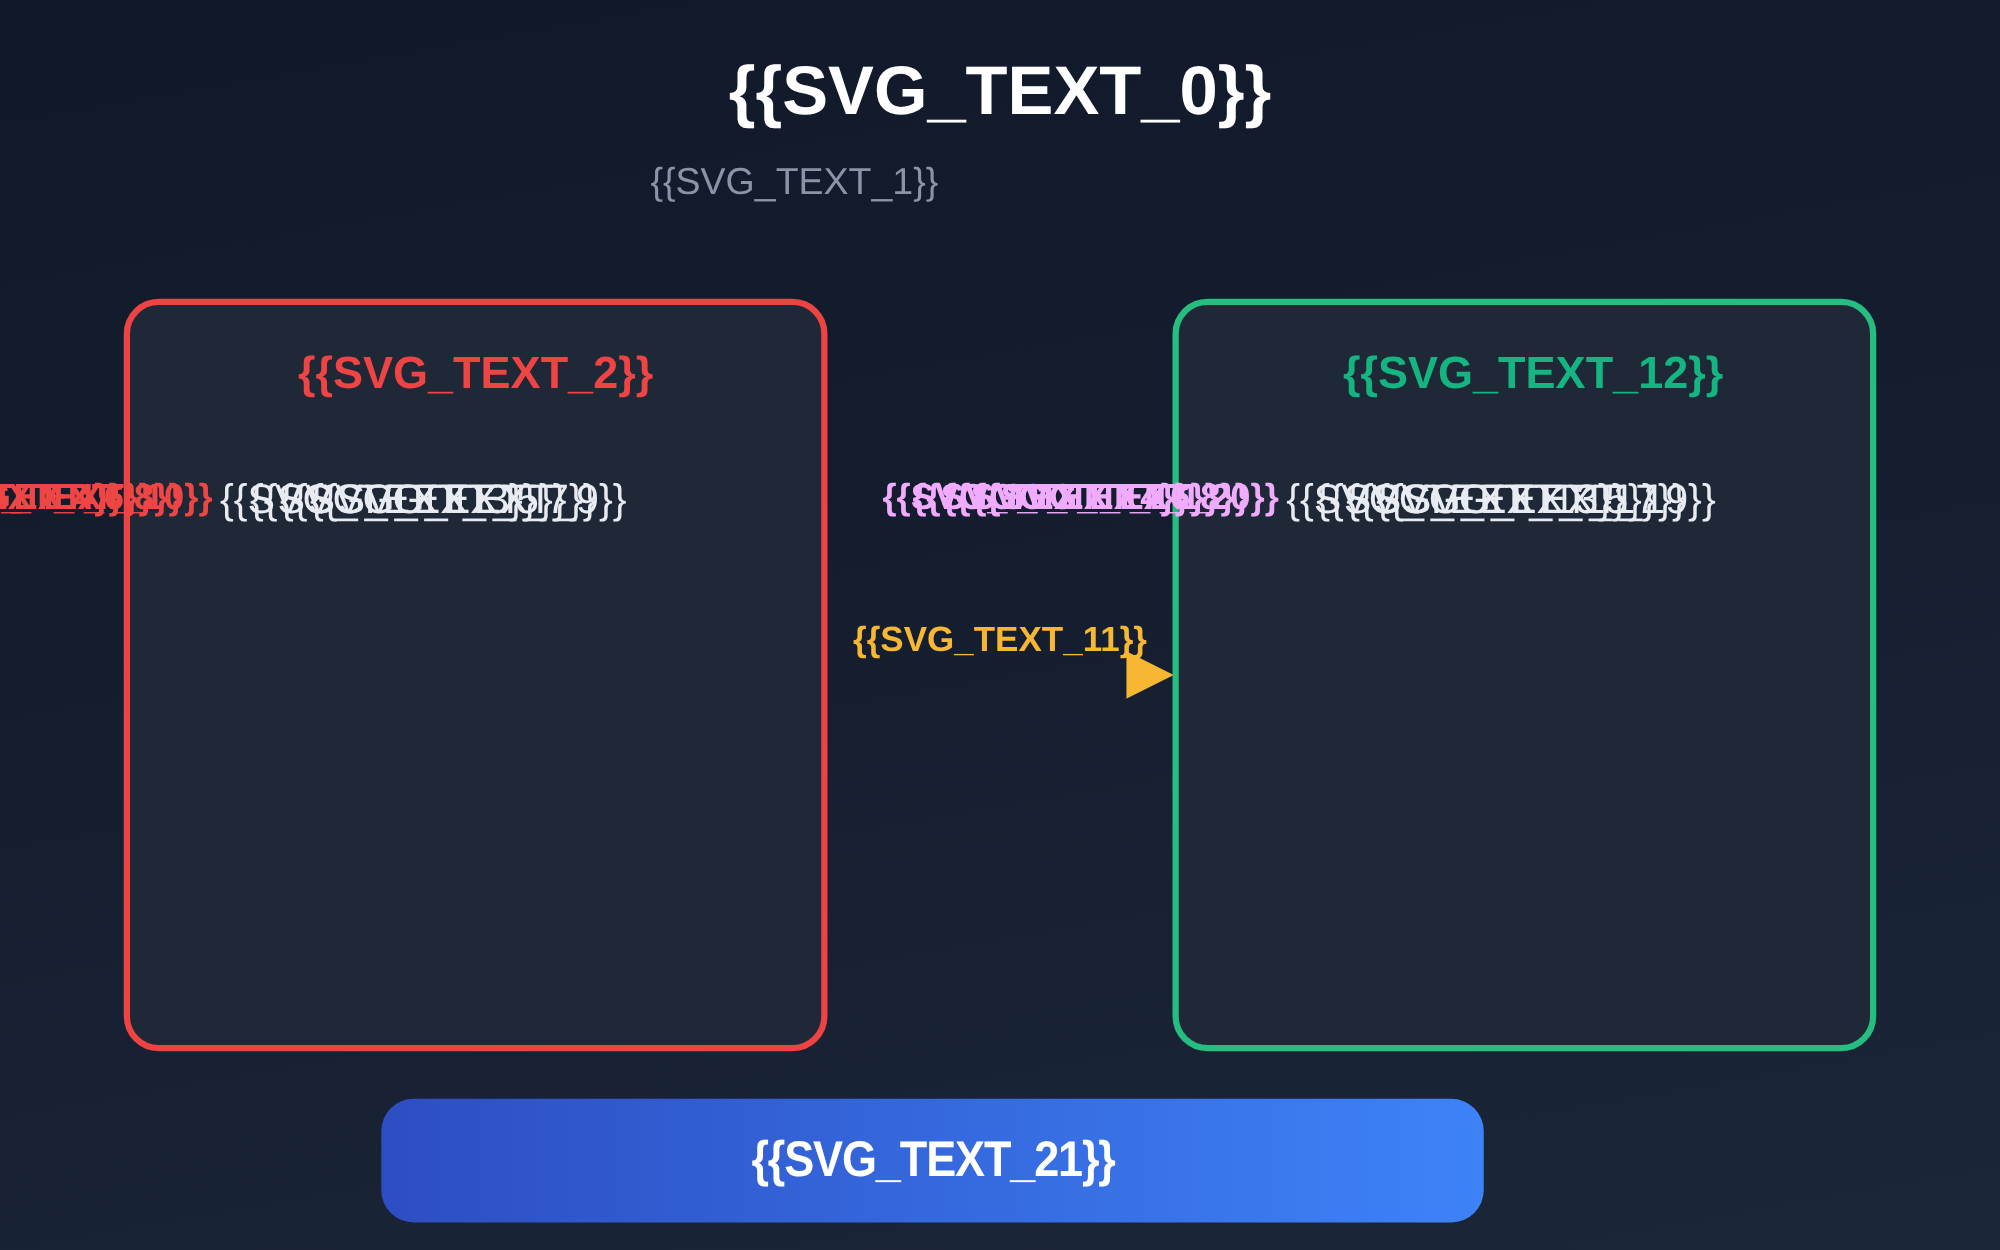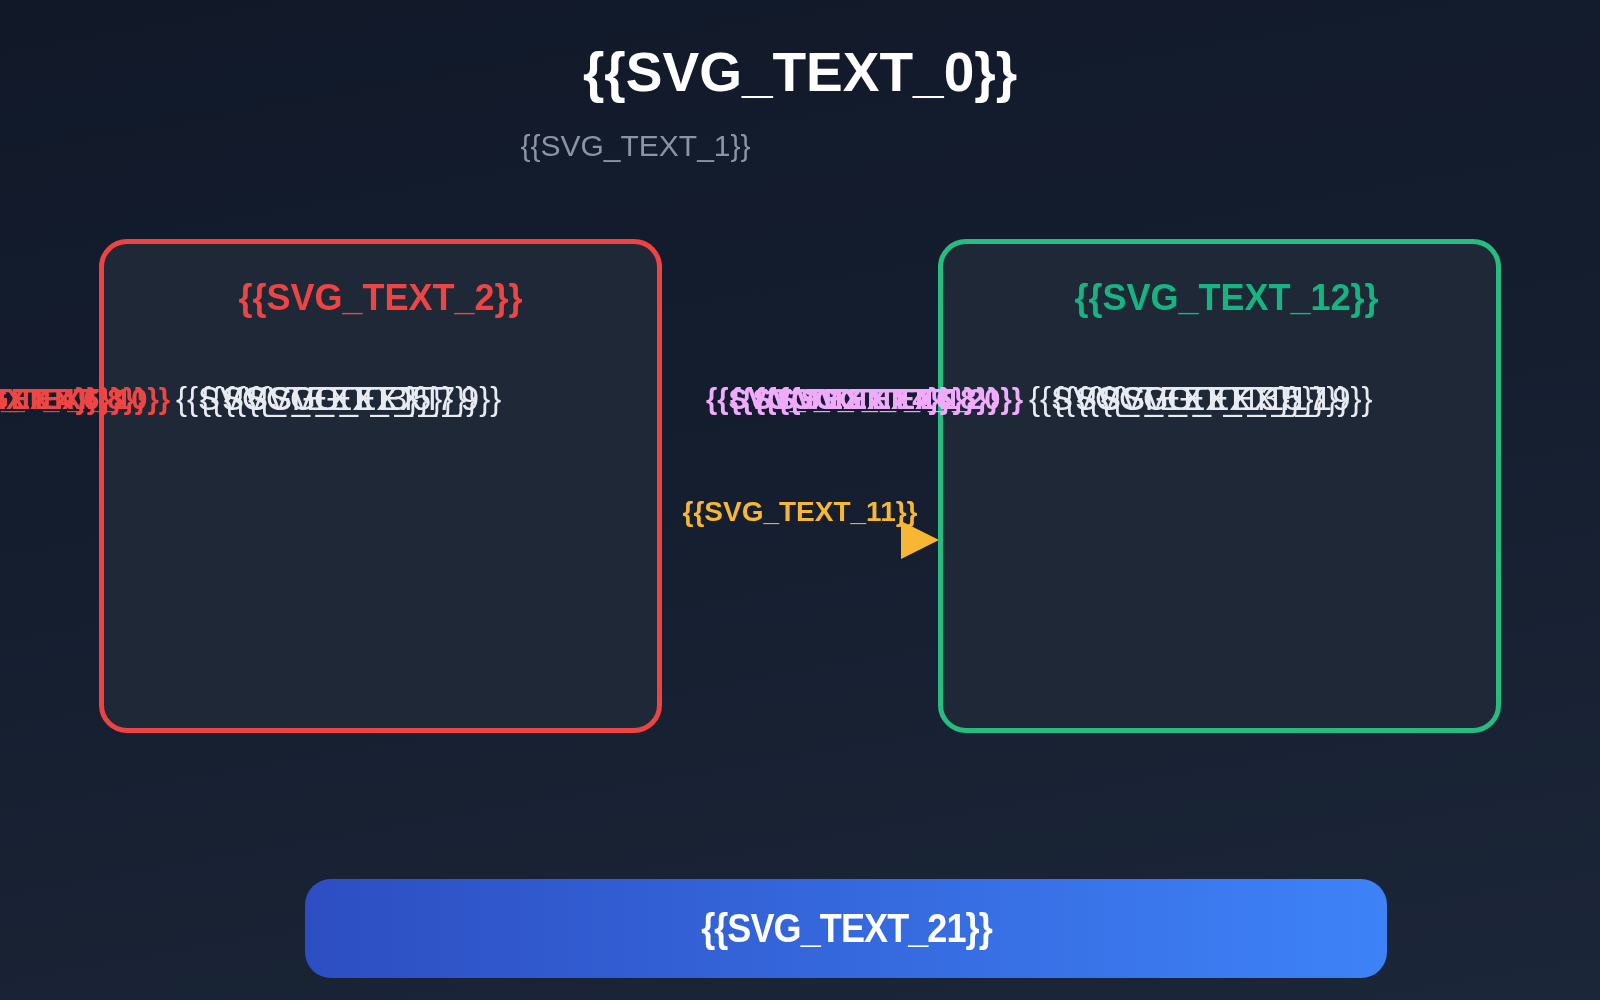--- a/index.html
+++ b/index.html
@@ -16,21 +16,21 @@
     font-size:55px;font-weight:bold;color:#ffffff;
     line-height:1.25;white-space:nowrap;
   }
   .page-subtitle{
     position:absolute;top:128px;left:0;width:1271px;
     text-align:center;
     font-size:30px;color:#8a94a6;
     line-height:1.2;white-space:nowrap;
   }
   .panel{
-    position:absolute;top:239px;height:494px;width:563px;
+    position:absolute;top:239px;height:602px;width:563px;
     box-sizing:border-box;
     border-radius:28px;
     background:#1e2837;
     border:5px solid transparent;
     padding:33px 34px 0 34px;
   }
   .panel.left{left:99px;border-color:#ee4343;}
   .panel.right{left:938px;border-color:#26bd80;padding-left:48px;}
   .panel-title{
     margin:0;
@@ -66,21 +66,21 @@
     transform:translateX(-50%);
     font-size:28px;font-weight:bold;color:#f7b733;
     white-space:nowrap;
   }
   .arrow-head{
     position:absolute;left:901px;top:521px;
     width:38px;height:38px;display:block;
   }
   .cta{
     position:absolute;left:305px;top:879px;
-    width:1082px;height:99px;
+    width:882px;height:99px;
     border:none;outline:none;cursor:pointer;
     border-radius:26px;
     background:linear-gradient(90deg,#2d4ec2 0%,#3e82f8 100%);
     display:flex;align-items:center;justify-content:center;
     padding:0;
   }
   .cta-label{
     display:inline-block;
     transform:scaleX(0.9);
     transform-origin:center;

